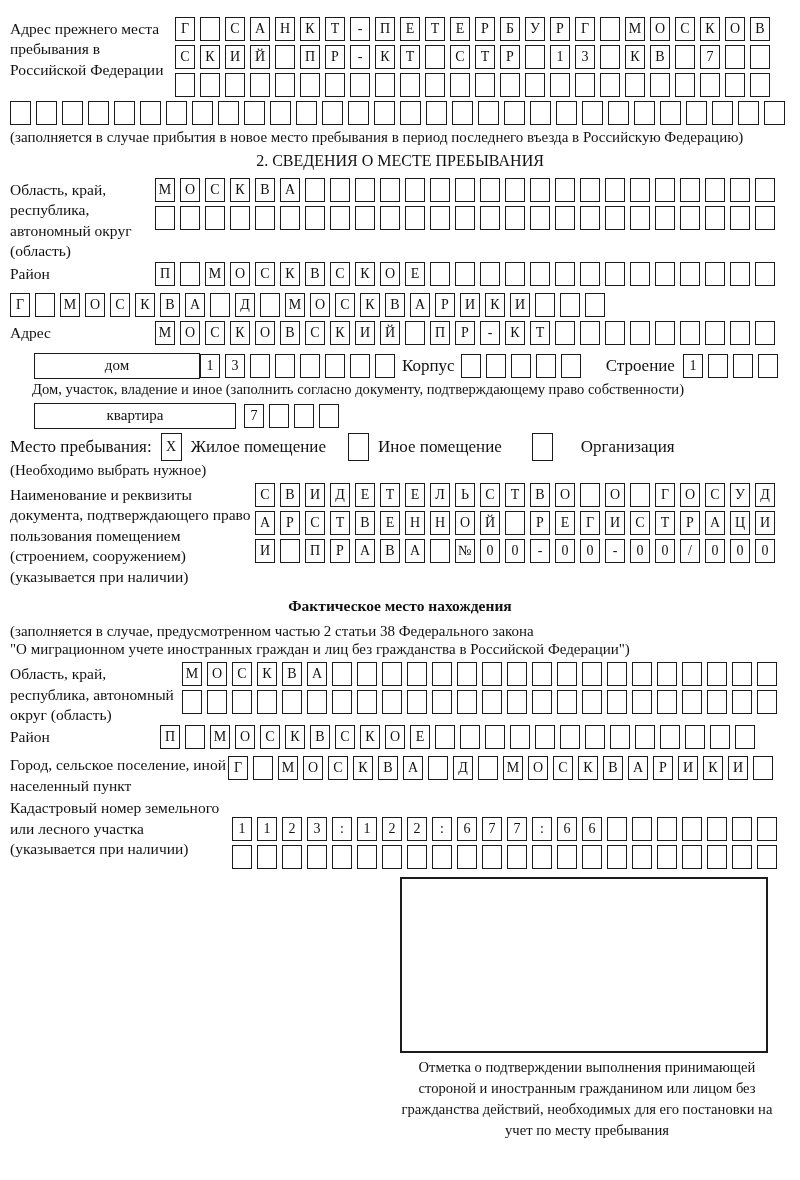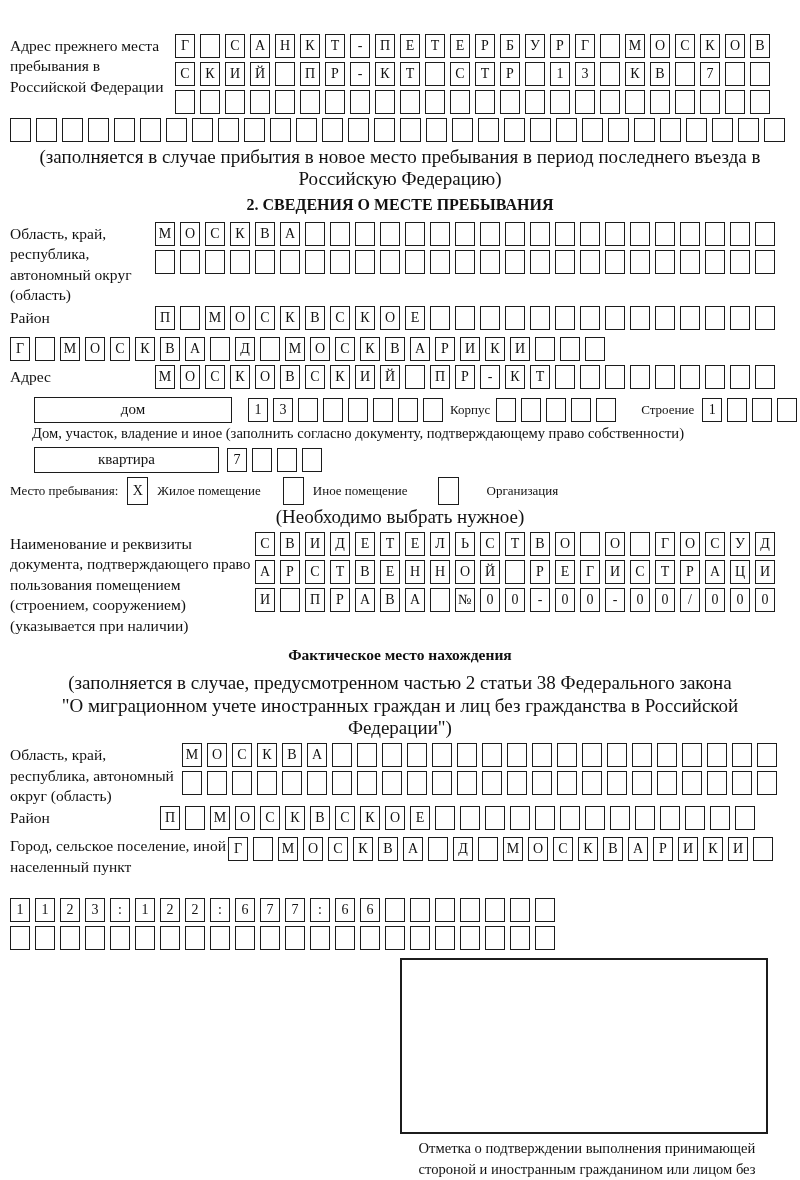--- a/index.html
+++ b/index.html
@@ -14,40 +14,40 @@
   .cellrows { flex:none; }
   .cellrow { display:flex; margin-bottom:4px; }
   .cell {
     flex:none; width:20px; height:24px; margin-right:5px;
     border:1.7px solid #1c1c1c; display:inline-flex;
     align-items:center; justify-content:center;
     font-size:14px; overflow:hidden;
   }
   .wide .cell { width:21px; }
 
-  .note { font-size:19px; text-align:center; margin:1px 0 4px 0; }
+  .note { font-size:15px; text-align:left; margin:1px 0 4px 0; }
   .note-left { font-size:14.6px; text-align:left; margin:2px 0 5px 22px; }
 
-  .sec-title { text-align:center; font-weight:bold; font-size:16px; margin:6px 0 8px 0; }
+  .sec-title { text-align:center; font-weight:normal; font-size:16px; margin:6px 0 8px 0; }
   .sub-title { text-align:center; font-weight:bold; font-size:15.5px; margin:10px 0 8px 0; }
 
   .inline-row { display:flex; align-items:center; }
   .wbox { border:1.7px solid #1c1c1c; height:26px; display:flex; align-items:center; justify-content:center; font-size:15px; flex:none; }
-  .ilbl { font-size:13px; flex:none; }
+  .ilbl { font-size:17px; flex:none; }
 
   .checkbox {
     flex:none; width:21px; height:28px; border:1.7px solid #1c1c1c;
     display:inline-flex; align-items:center; justify-content:center;
     font-size:14px; margin:0 9px;
   }
 
   .stamp-box { margin-left:390px; width:368px; height:176px; border:2px solid #1c1c1c; }
   .stamp-caption { margin-left:388px; width:378px; text-align:center; font-size:14.6px; line-height:1.42; margin-top:4px; }
 
-  .mt4{margin-top:4px;} .mt10{margin-top:28px;}
+  .mt4{margin-top:4px;} .mt10{margin-top:11px;}
 </style>
 </head>
 <body>
 
 <div class="page">
 
 
   <div class="frow mt10">
     <div class="lbl" style="width:165px;">Адрес прежнего места пребывания в Российской Федерации</div>
     <div class="cellrows">
@@ -312,21 +312,21 @@
         <span class="cell"></span>
         <span class="cell"></span>
         <span class="cell"></span>
         <span class="cell"></span>
         <span class="cell"></span>
         <span class="cell"></span>
       </div>
   </div>
 
   <div class="inline-row mt4">
-    <div class="wbox" style="width:198px; margin-left:24px; margin-right:16px;">дом</div>
+    <div class="wbox" style="width:166px; margin-left:24px; margin-right:0;">дом</div>
     <div class="cellrow" style="margin-bottom:0;">
         <span class="cell">1</span>
         <span class="cell">3</span>
         <span class="cell"></span>
         <span class="cell"></span>
         <span class="cell"></span>
         <span class="cell"></span>
         <span class="cell"></span>
         <span class="cell"></span>
       </div>
@@ -342,21 +342,21 @@
     <div class="cellrow" style="margin-bottom:0;">
         <span class="cell">1</span>
         <span class="cell"></span>
         <span class="cell"></span>
         <span class="cell"></span>
       </div>
   </div>
   <div class="note-left">Дом, участок, владение и иное (заполнить согласно документу, подтверждающему право собственности)</div>
 
   <div class="inline-row">
-    <div class="wbox" style="width:185px; margin-left:24px; margin-right:8px;">квартира</div>
+    <div class="wbox" style="width:202px; margin-left:24px; margin-right:8px;">квартира</div>
     <div class="cellrow" style="margin-bottom:0;">
         <span class="cell">7</span>
         <span class="cell"></span>
         <span class="cell"></span>
         <span class="cell"></span>
       </div>
   </div>
 
   <div class="inline-row mt4">
     <div class="ilbl">Место пребывания:</div>
@@ -558,20 +558,21 @@
         <span class="cell">А</span>
         <span class="cell">Р</span>
         <span class="cell">И</span>
         <span class="cell">К</span>
         <span class="cell">И</span>
         <span class="cell"></span>
       </div>
   </div>
 
   <div class="frow">
+    <div class="lbl" style="width:222px;">Кадастровый номер земельного или лесного участка (указывается при наличии)</div>
     <div class="cellrows" style="margin-top:21px;">
       <div class="cellrow">
           <span class="cell">1</span>
           <span class="cell">1</span>
           <span class="cell">2</span>
           <span class="cell">3</span>
           <span class="cell">:</span>
           <span class="cell">1</span>
           <span class="cell">2</span>
           <span class="cell">2</span>

